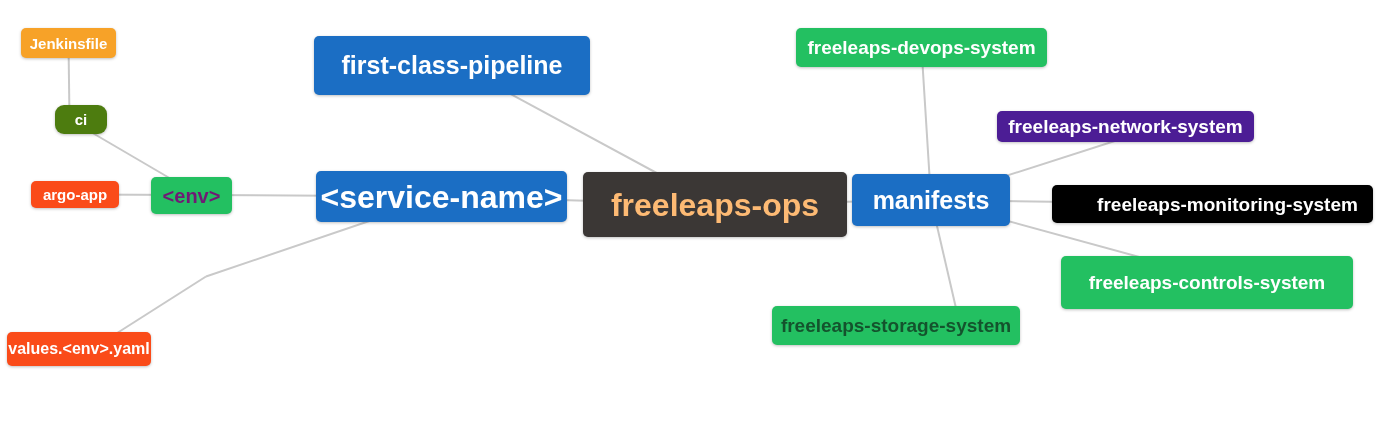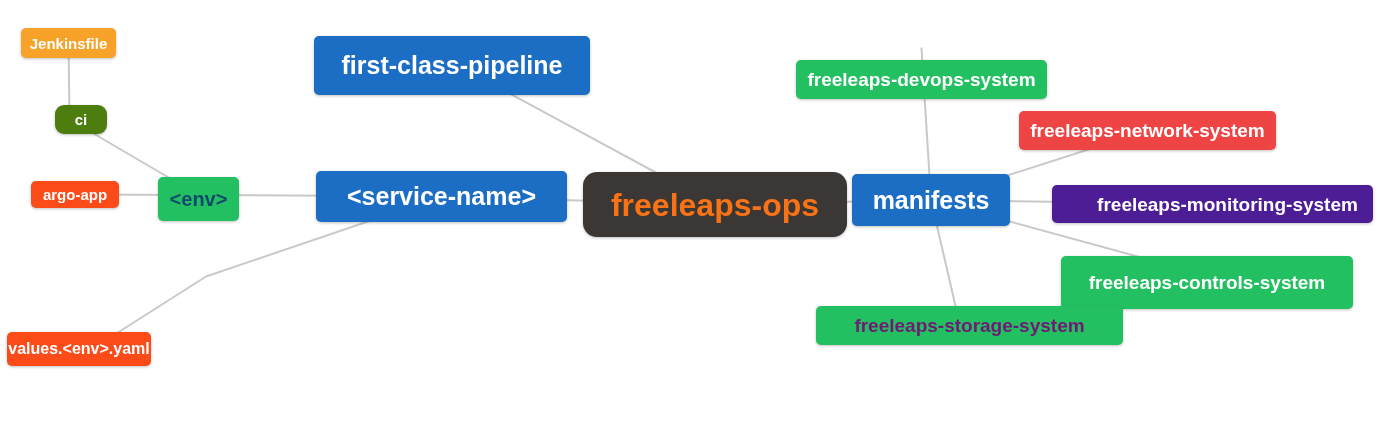--- a/index.html
+++ b/index.html
@@ -62,25 +62,25 @@
       <line x1="931" y1="200" x2="921.5" y2="47.5" stroke="#c9c9c9" stroke-width="2"></line>
       <line x1="931" y1="200" x2="1147.5" y2="130.5" stroke="#c9c9c9" stroke-width="2"></line>
       <line x1="931" y1="200" x2="1212.5" y2="204" stroke="#c9c9c9" stroke-width="2"></line>
       <line x1="931" y1="200" x2="1207" y2="275.5" stroke="#c9c9c9" stroke-width="2"></line>
       <line x1="931" y1="200" x2="960" y2="325.5" stroke="#c9c9c9" stroke-width="2"></line>
     </svg>
   <div class="node-layer">
       <div class="node" style="left: 21px; top: 28px; width: 95px; height: 30px; font-size: 15px; background: rgb(247, 162, 40); color: rgb(255, 255, 255);">Jenkinsfile</div>
       <div class="node" style="left: 55px; top: 105px; width: 52px; height: 29px; font-size: 15px; background: #4d7c0f; color: rgb(255, 255, 255); border-radius: 9px;">ci</div>
       <div class="node" style="left: 31px; top: 181px; width: 88px; height: 27px; font-size: 15px; background: rgb(250, 75, 25); color: rgb(255, 255, 255);">argo-app</div>
-      <div class="node" style="left: 158px; top: 177px; width: 81px; height: 44px; font-size: 20px; background: rgb(35, 192, 97); color: #0c4a6e;">&lt;env&gt;</div>
+      <div class="node" style="left: 151px; top: 177px; width: 81px; height: 37px; font-size: 20px; background: rgb(35, 192, 97); color: #701a75;">&lt;env&gt;</div>
       <div class="node" style="left: 7px; top: 332px; width: 144px; height: 34px; font-size: 16px; background: rgb(250, 75, 25); color: rgb(255, 255, 255);">values.&lt;env&gt;.yaml</div>
       <div class="node" style="left: 314px; top: 36px; width: 276px; height: 59px; font-size: 25px; background: rgb(27, 110, 196); color: rgb(255, 255, 255);">first-class-pipeline</div>
-      <div class="node" style="left: 316px; top: 171px; width: 251px; height: 51px; font-size: 25px; background: rgb(27, 110, 196); color: rgb(255, 255, 255);">&lt;service-name&gt;</div>
-      <div class="node" style="left: 583px; top: 172px; width: 264px; height: 65px; font-size: 32px; background: rgb(59, 55, 53); color: #f97316; border-radius: 14px;">freeleaps-ops</div>
+      <div class="node" style="left: 316px; top: 171px; width: 251px; height: 51px; font-size: 32px; background: rgb(27, 110, 196); color: rgb(255, 255, 255);">&lt;service-name&gt;</div>
+      <div class="node" style="left: 583px; top: 172px; width: 264px; height: 65px; font-size: 32px; background: rgb(59, 55, 53); color: #fdba74;">freeleaps-ops</div>
       <div class="node" style="left: 852px; top: 174px; width: 158px; height: 52px; font-size: 25px; background: rgb(27, 110, 196); color: rgb(255, 255, 255);">manifests</div>
-      <div class="node" style="left: 796px; top: 28px; width: 251px; height: 39px; font-size: 19px; background: rgb(35, 192, 97); color: rgb(255, 255, 255); margin-top: 32px;">freeleaps-devops-system</div>
-      <div class="node" style="left: 1019px; top: 111px; width: 257px; height: 39px; font-size: 19px; background: #ef4444; color: rgb(255, 255, 255);">freeleaps-network-system</div>
-      <div class="node" style="left: 1052px; top: 185px; width: 321px; height: 38px; font-size: 19px; background: #4c1d95; color: rgb(255, 255, 255); padding-left: 30px;">freeleaps-monitoring-system</div>
+      <div class="node" style="left: 796px; top: 28px; width: 251px; height: 39px; font-size: 19px; background: rgb(35, 192, 97); color: rgb(255, 255, 255);">freeleaps-devops-system</div>
+      <div class="node" style="left: 997px; top: 111px; width: 257px; height: 31px; font-size: 19px; background: #4c1d95; color: rgb(255, 255, 255);">freeleaps-network-system</div>
+      <div class="node" style="left: 1052px; top: 185px; width: 321px; height: 38px; font-size: 19px; background: #000000; color: rgb(255, 255, 255); padding-left: 30px;">freeleaps-monitoring-system</div>
       <div class="node" style="left: 1061px; top: 256px; width: 292px; height: 53px; font-size: 19px; background: rgb(35, 192, 97); color: rgb(255, 255, 255);">freeleaps-controls-system</div>
-      <div class="node" style="left: 816px; top: 306px; width: 307px; height: 39px; font-size: 19px; background: rgb(35, 192, 97); color: #701a75;">freeleaps-storage-system</div>
+      <div class="node" style="left: 772px; top: 306px; width: 248px; height: 39px; font-size: 19px; background: rgb(35, 192, 97); color: #14532d;">freeleaps-storage-system</div>
     </div>
 </div>
 
 </body></html>

